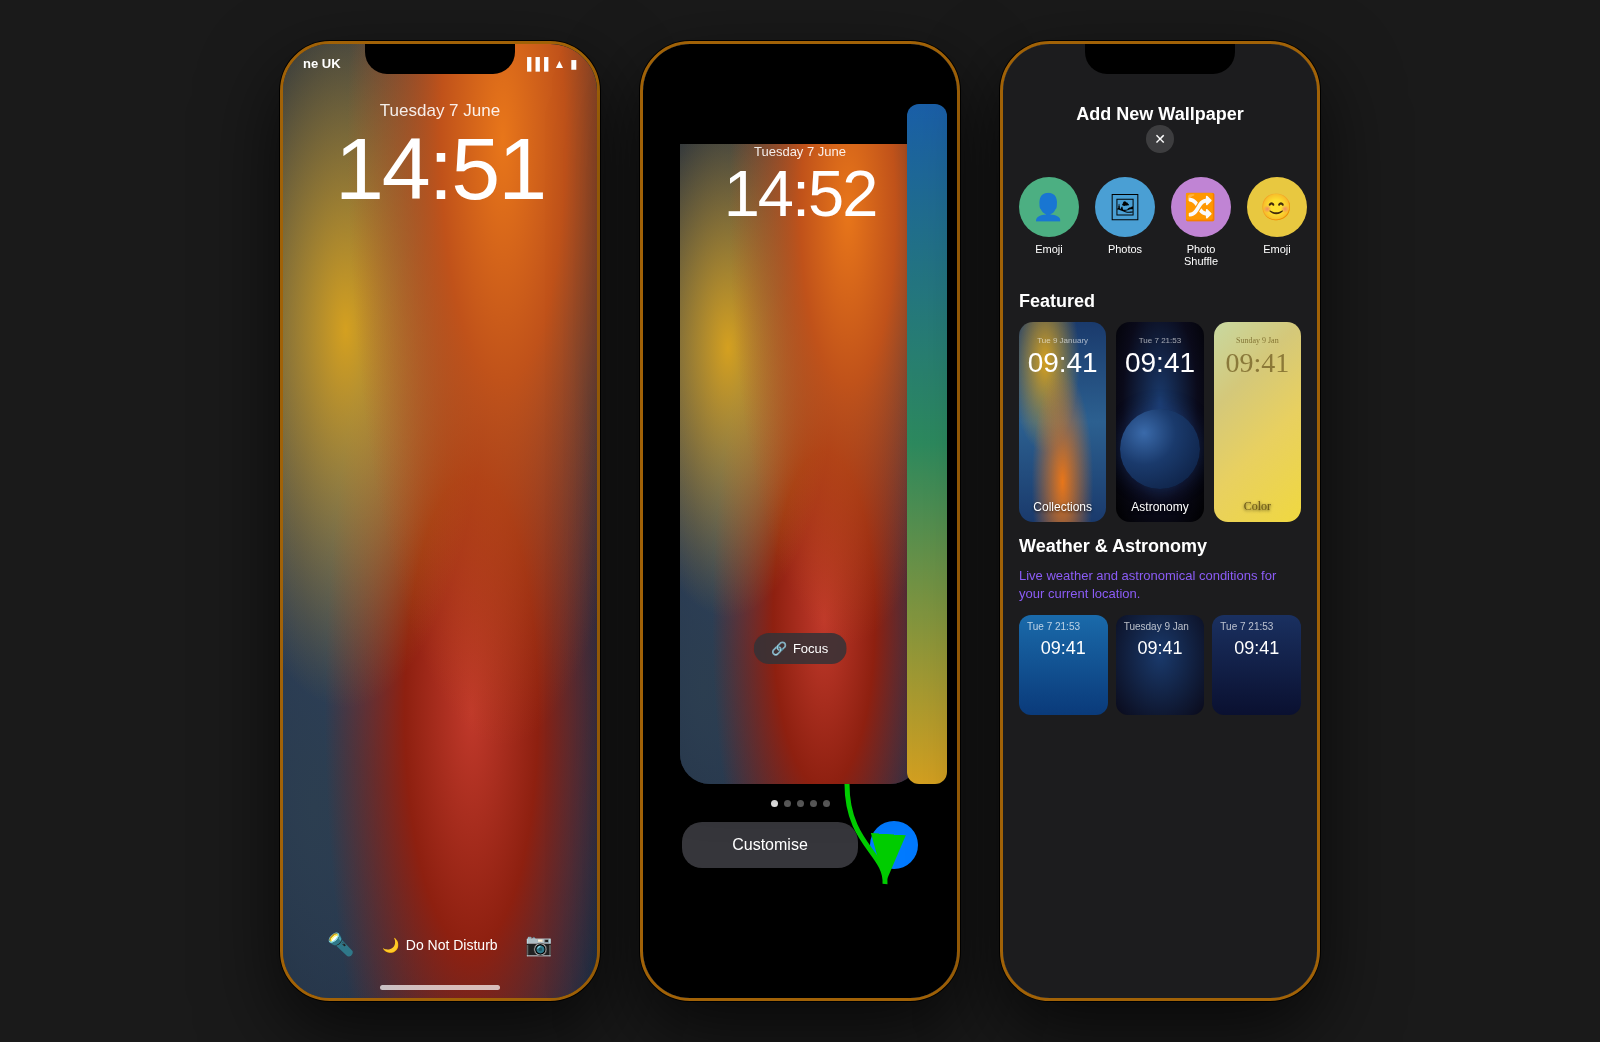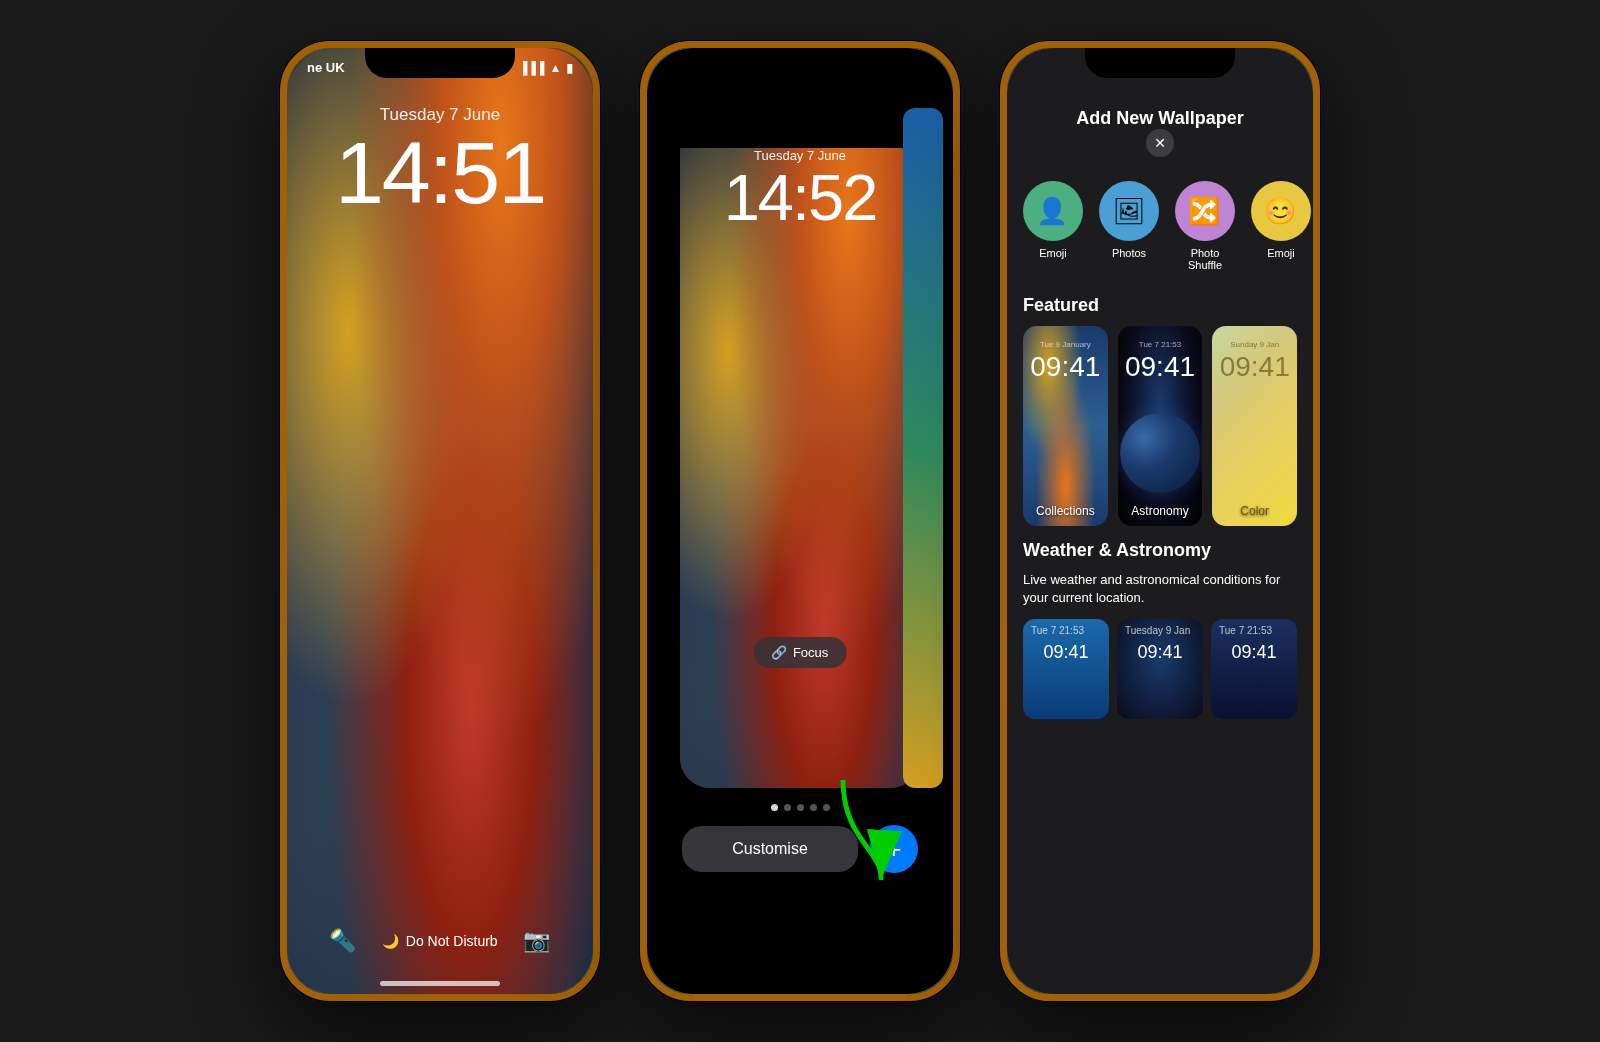--- a/index.html
+++ b/index.html
@@ -15,21 +15,21 @@
       overflow: hidden;
     }
 
     
     .phone-frame {
       position: relative;
       width: 320px;
       height: 960px;
       background: #1c1c1e;
       border-radius: 50px;
-      border: 7px solid #a16207;
+      border: 3px solid #a16207;
       box-shadow: 0 0 0 1px #000, inset 0 0 0 1px #555, 0 30px 80px rgba(0,0,0,0.7);
       overflow: hidden;
       flex-shrink: 0;
     }
     .phone-frame::before {
       content: '';
       position: absolute;
       top: 0; left: 50%; transform: translateX(-50%);
       width: 130px; height: 28px;
       background: #1c1c1e;
@@ -230,23 +230,24 @@
       background: radial-gradient(ellipse at 50% 40%, #1a3a6c 0%, #0a0a1a 60%, #000 100%);
     }
     .fc-astronomy-globe {
       width: 80px; height: 80px; border-radius: 50%;
       background: radial-gradient(ellipse at 30% 30%, #3a6aaa 0%, #1a3a6c 40%, #0a1a3a 100%);
       margin: 30px auto 0; position: relative;
       box-shadow: 0 0 20px rgba(50,100,200,0.3);
     }
     .fc-color {
       background: linear-gradient(135deg, #c8d8a0 0%, #d4c87a 30%, #e8d060 60%, #f0d840 100%);
+      font-family: Liberation Serif, serif;
     }
     .weather-section { padding: 0 16px 20px; }
-    .weather-desc { color: #ffffff; font-size: 13px; margin-bottom: 12px; line-height: 1.4; }
+    .weather-desc { color: #8b5cf6; font-size: 13px; margin-bottom: 12px; line-height: 1.4; }
     .weather-cards { display: flex; gap: 8px; }
     .weather-card {
       flex: 1; border-radius: 12px; overflow: hidden;
       height: 100px; position: relative;
     }
     .wc1 { background: linear-gradient(to bottom, #1a6aaa 0%, #0a3a7a 100%); }
     .wc2 { background: radial-gradient(ellipse at 50% 40%, #1a3a6c 0%, #0a0a1a 100%); }
     .wc3 { background: linear-gradient(to bottom, #1a3060 0%, #0a1030 100%); }
     .wc-time { color: white; font-size: 10px; padding: 6px 8px; opacity: 0.7; }
     .wc-clock { color: white; font-size: 18px; font-weight: 200; text-align: center; }

